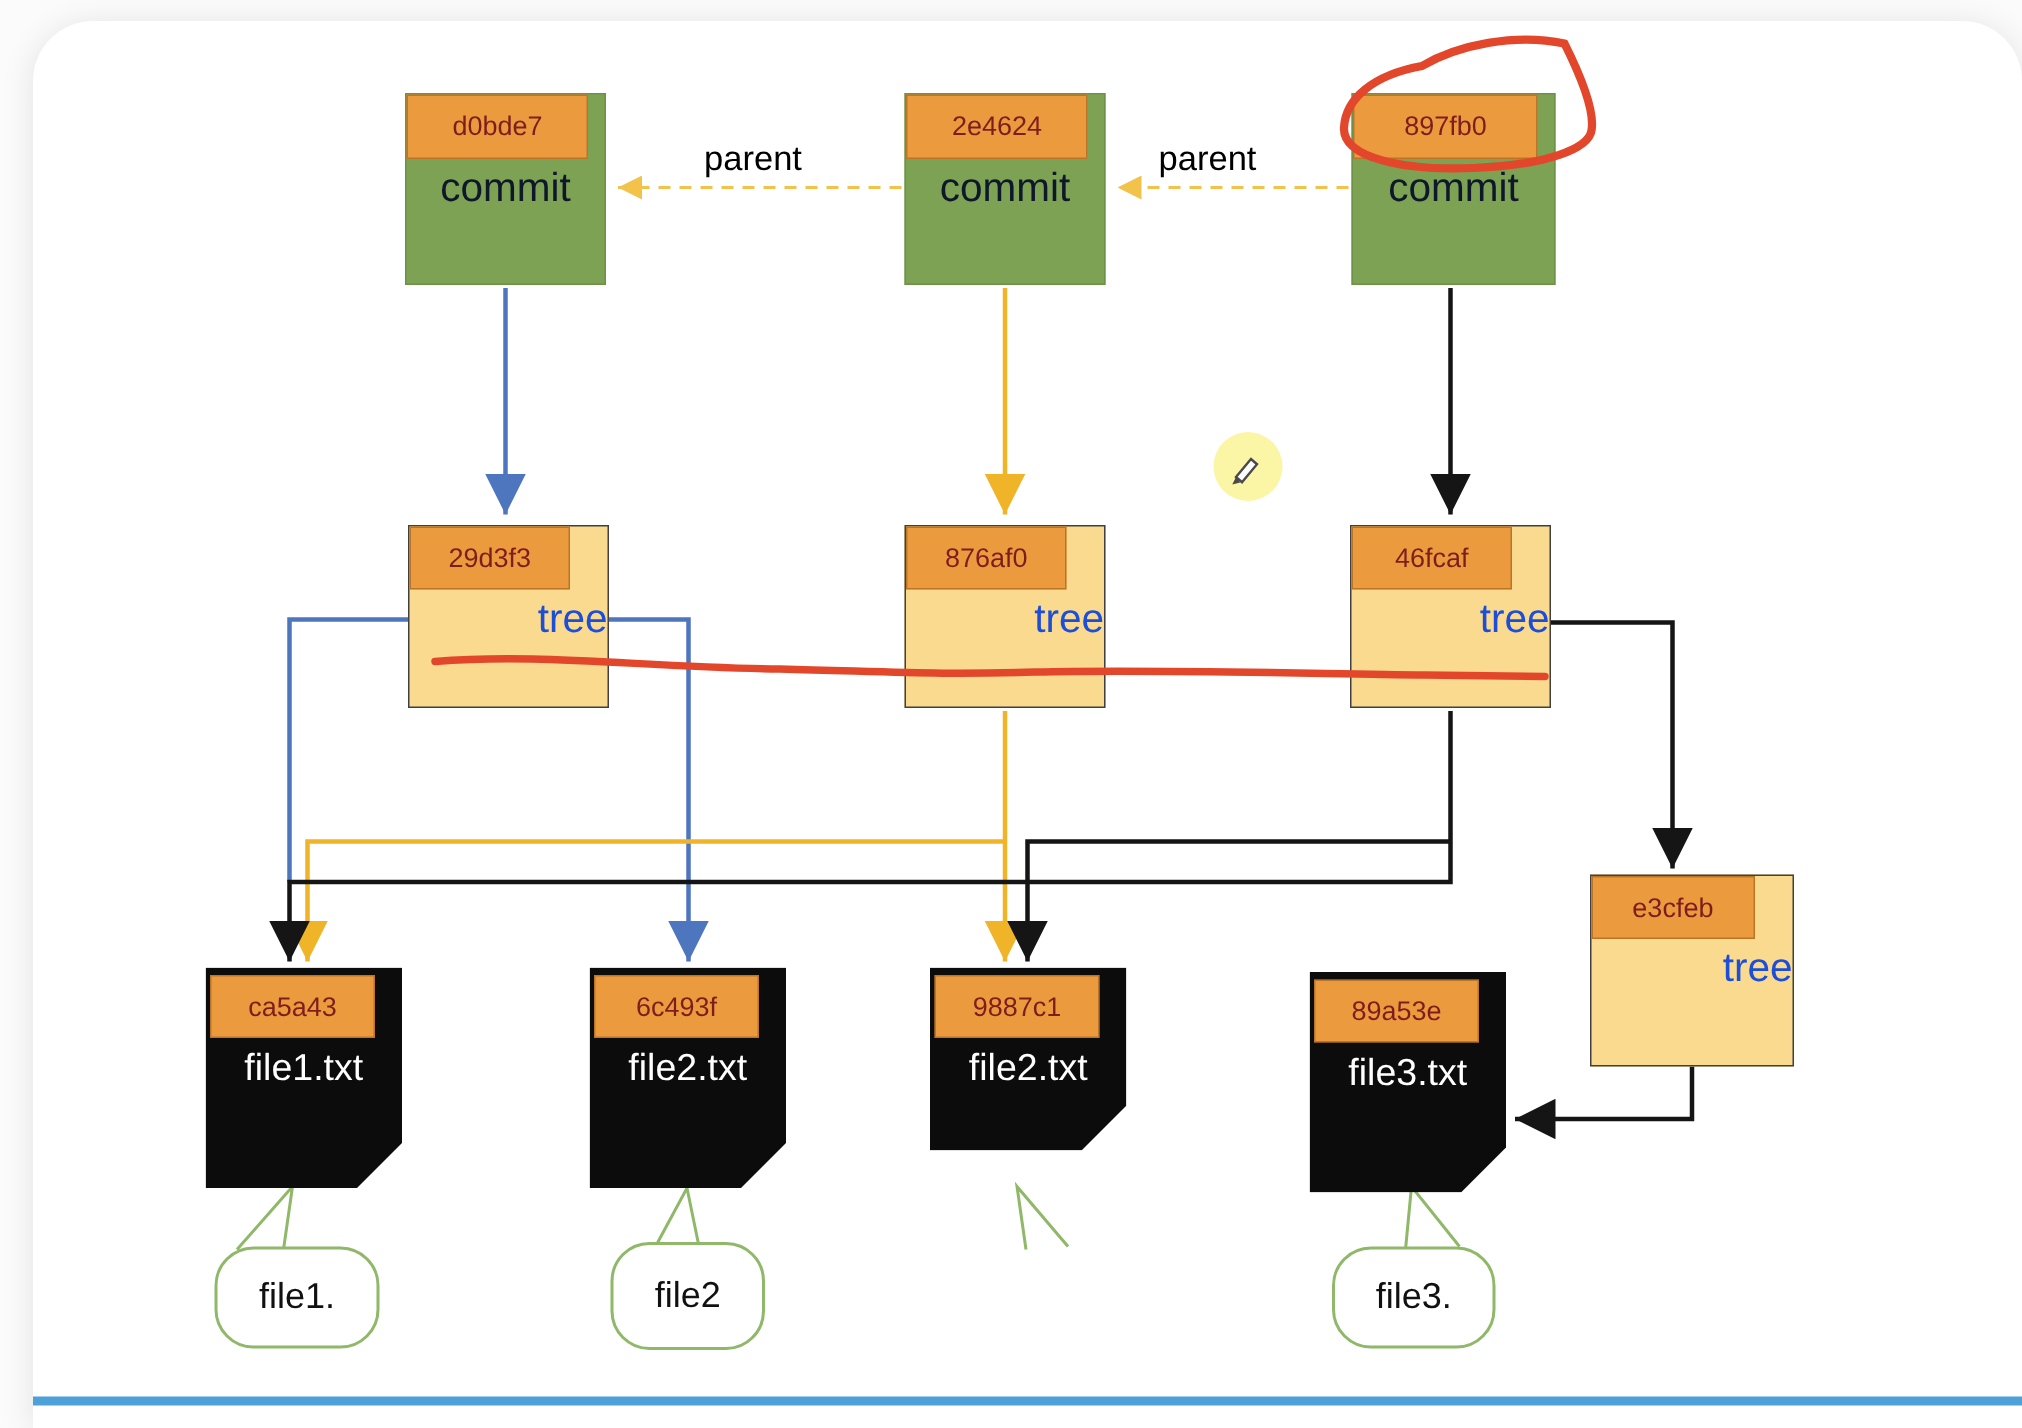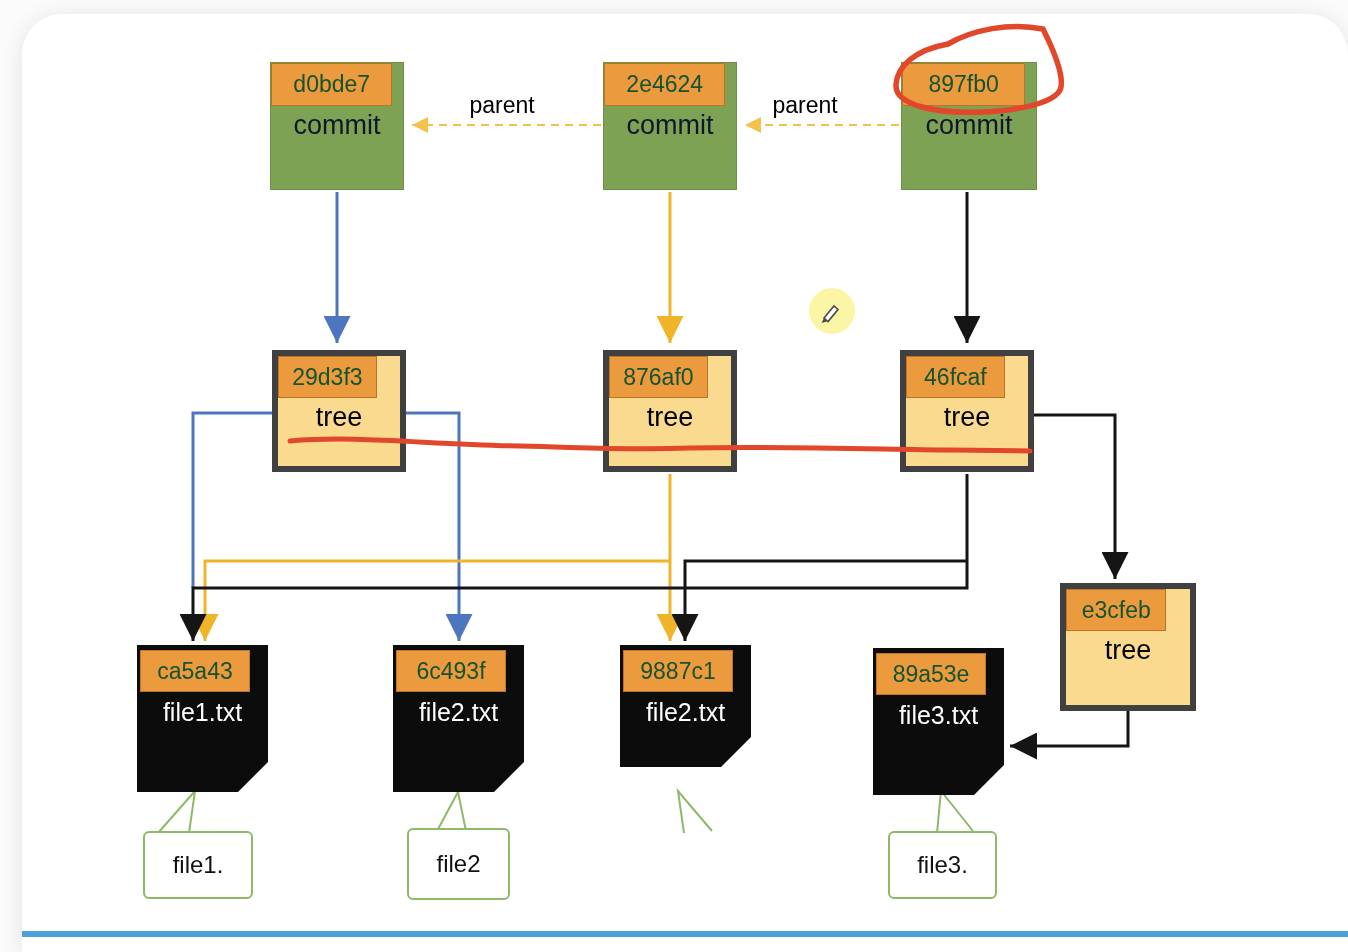--- a/index.html
+++ b/index.html
@@ -5,35 +5,35 @@
   html,body{margin:0;padding:0;}
   body{background:#f3f3f3;font-family:"Liberation Sans",sans-serif;}
   #stage{position:relative;width:1348px;height:952px;overflow:hidden;background:#fbfbfb;}
   #card{position:absolute;left:22px;top:14px;width:1326px;height:938px;background:#ffffff;
         border-radius:40px 40px 0 0;box-shadow:0 2px 22px rgba(0,0,0,.10);}
   svg.layer{position:absolute;left:0;top:0;width:1348px;height:952px;}
   #connector-layer{z-index:2;}
   #annotation-layer{z-index:6;pointer-events:none;}
   .node{position:absolute;box-sizing:border-box;z-index:4;}
   .commit{background:var(--commit_fill);border:1px solid #6d9147;}
-  .tree-node{background:var(--tree_fill);border:6px solid #404040;text-decoration:underline;}
+  .tree-node{background:var(--tree_fill);border:1px solid #404040;text-decoration:underline;}
   .file-node{background:var(--file_fill);
       clip-path:polygon(0 0,100% 0,100% calc(100% - 30px),calc(100% - 30px) 100%,0 100%);}
   .tag{position:absolute;top:0;left:0;height:43px;background:var(--tag_fill);
-      border:1px solid rgba(150,85,20,.55);color:#14532d;font-size:23px;
+      border:1px solid rgba(150,85,20,.55);color:#7f1d1d;font-size:18px;
       display:flex;align-items:center;justify-content:center;box-sizing:border-box;}
   .commit .tag{width:92%;}
   .tree-node .tag{width:81%;height:42px;}
   .file-node .tag{left:3px;top:5px;width:110px;height:42px;}
   .node-label{position:absolute;left:0;right:0;top:47px;text-align:center;font-size:27px;}
   .commit .node-label{color:#0f172a;}
-  .tree-node .node-label{color:#000000;top:46px;}
+  .tree-node .node-label{color:#1d4ed8;top:46px;text-align:right;}
   .file-node .node-label{color:#ffffff;top:53px;font-size:25px;}
   .bubble{position:absolute;z-index:4;background:#fff;border:2px solid var(--callout_border);
-      border-radius:6px;display:flex;align-items:center;justify-content:center;
+      border-radius:26px;display:flex;align-items:center;justify-content:center;
       font-size:24px;color:#111;}
   .parent-label{position:absolute;z-index:4;font-size:23px;color:#000;text-align:center;width:130px;}
   #footer-bar{position:absolute;left:22px;top:931px;width:1326px;height:6px;
       background:var(--footer_bar);z-index:5;}
 </style>
 </head>
 <body>
 
 <div id="stage">
   <div id="card"></div>

